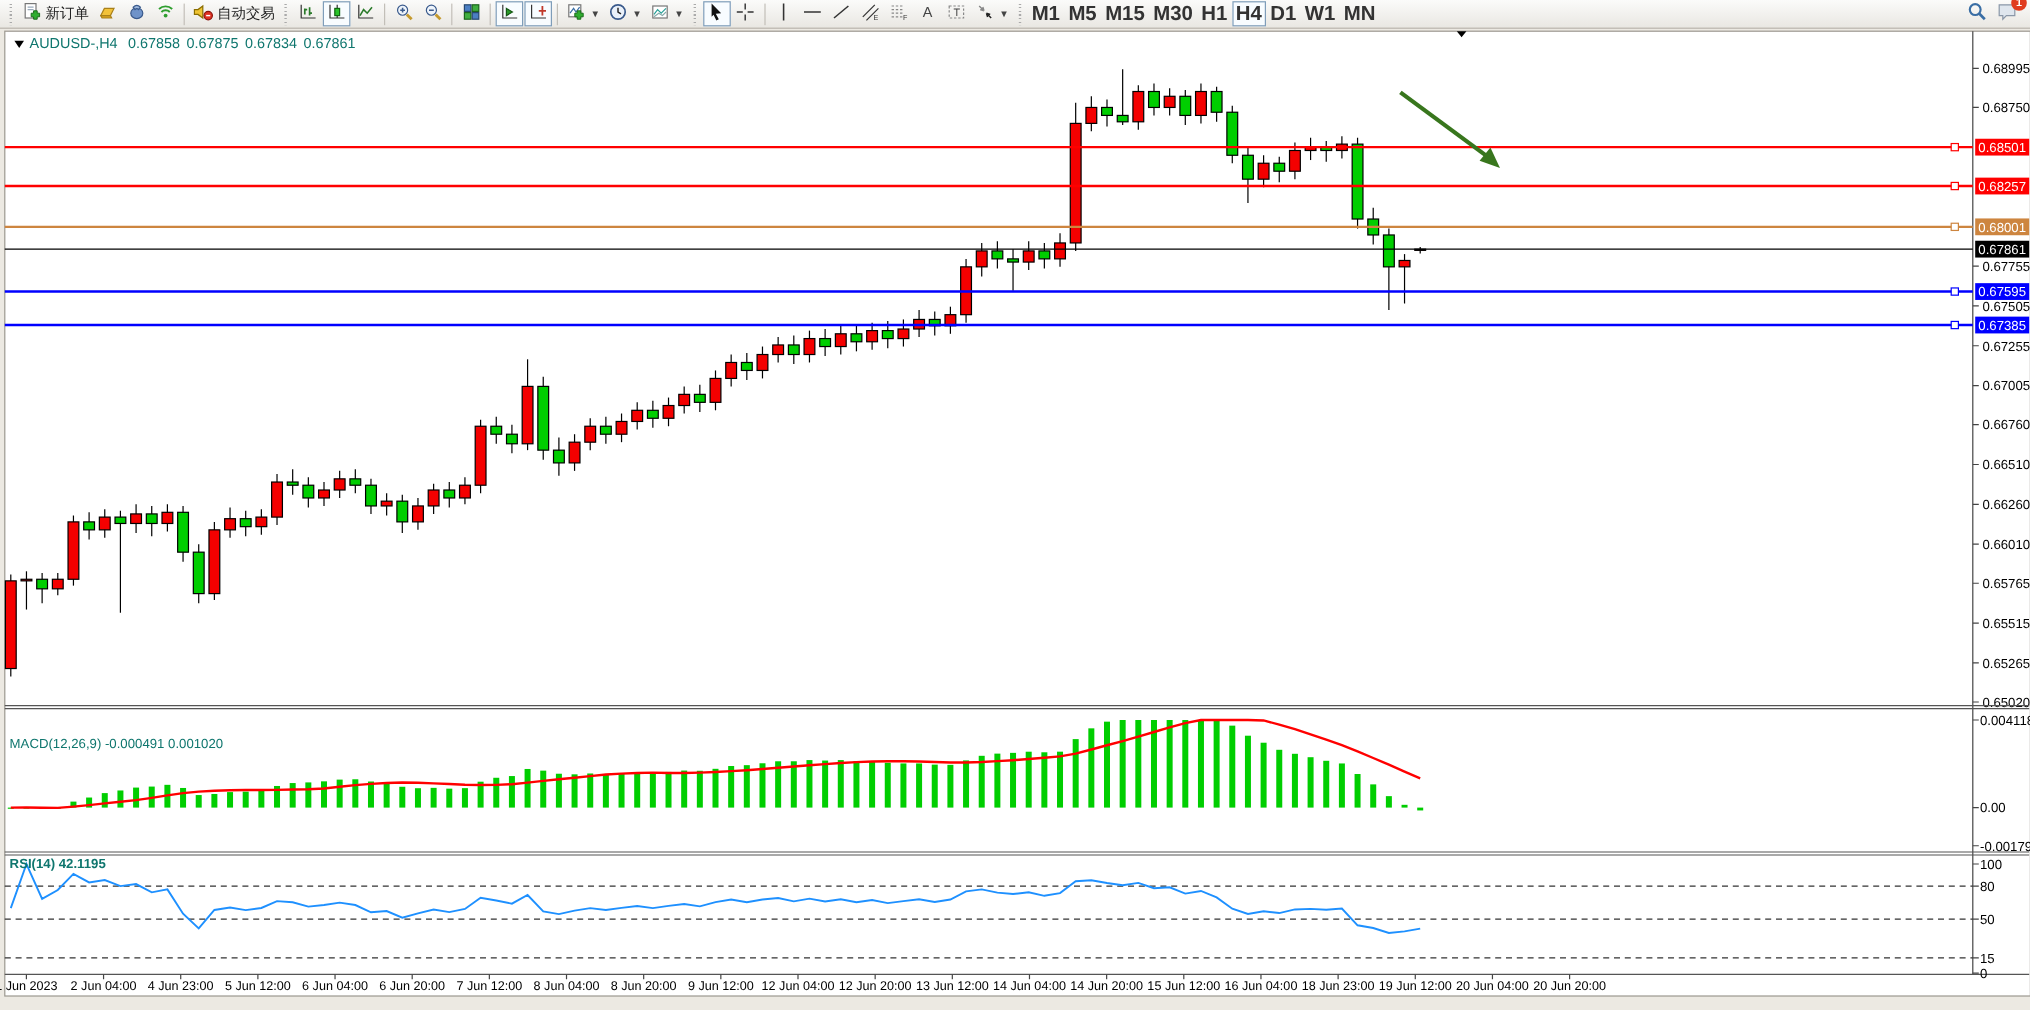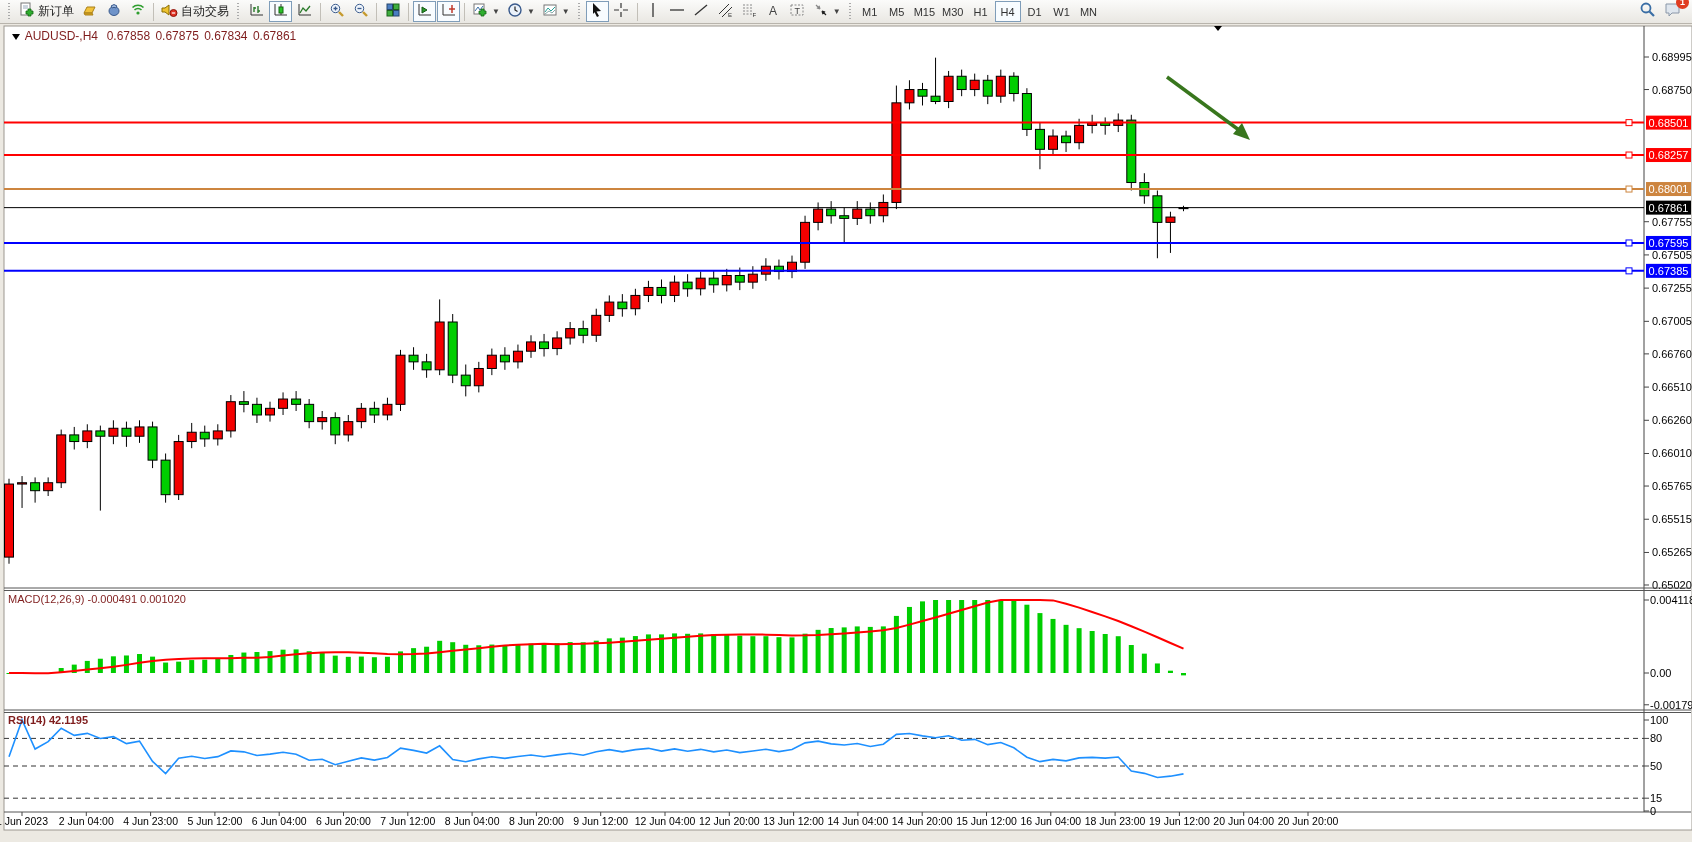--- a/index.html
+++ b/index.html
@@ -10,27 +10,27 @@
   .toolbar{position:absolute;top:0;left:0;width:1692px;height:24px;background:linear-gradient(#fbfbfa,#e9e7e2);
            border-bottom:1px solid #b8b4ac;display:flex;align-items:center;padding:0 4px;gap:1px;z-index:5;}
   .grip{width:5px;height:18px;margin:0 3px;background:repeating-linear-gradient(#aaa 0 1px,transparent 1px 3px);
         background-size:2px 100%;background-repeat:no-repeat;background-position:1px 0;}
   .sep{width:1px;height:18px;background:#c2bfb8;margin:0 3px;}
   .tbtn{height:21px;min-width:23px;display:flex;align-items:center;justify-content:center;gap:3px;
         border:1px solid transparent;background:transparent;padding:0 2px;font-size:12px;color:#222;
         font-family:"Liberation Sans",sans-serif;}
   .tbtn.pressed{background:#f8fcff;border:1px solid #7f9db9;}
   .tbtn .caret{font-size:8px;color:#444;margin-left:1px;}
-  .tf{font-size:11px;font-weight:normal;color:#333;min-width:26px;}
+  .tf{font-size:17px;font-weight:bold;color:#333;min-width:26px;}
   .toolbar-right{margin-left:auto;display:flex;align-items:center;gap:8px;padding-right:6px;}
   .badge{position:absolute;top:-5px;right:-7px;background:#e03c20;color:#fff;border-radius:50%;
          width:13px;height:13px;font-size:9px;line-height:13px;text-align:center;font-weight:bold;}
   .chatwrap{position:relative;}
   
-  .overlay{position:absolute;z-index:3;font-size:12px;color:#7f1d1d;white-space:nowrap;}
+  .overlay{position:absolute;z-index:3;font-size:12px;color:#0f766e;white-space:nowrap;}
   .ohlc span{margin-right:2px;}
   .tri{display:inline-block;width:0;height:0;border-left:4px solid transparent;border-right:4px solid transparent;
        border-top:6px solid #000;margin-right:5px;vertical-align:middle;}
   .indlabel{font-size:11px;}
   svg text{font-family:"Liberation Sans",sans-serif;}
 </style>
 </head>
 <body>
 
 <div class="app">
@@ -690,15 +690,15 @@
     </svg>
 
   <div class="overlay ohlc" style="top:29px;left:12px;">
     <span class="tri"></span>
     <span>AUDUSD-,H4</span>&nbsp;
     <span>0.67858</span>
     <span>0.67875</span>
     <span>0.67834</span>
     <span>0.67861</span>
   </div>
-  <div class="overlay indlabel" style="top:593px;left:8px;">MACD(12,26,9) -0.000491 0.001020</div>
+  <div class="overlay indlabel" style="top:614px;left:8px;">MACD(12,26,9) -0.000491 0.001020</div>
   <div class="overlay indlabel" style="top:714px;left:8px;font-weight:bold;">RSI(14) 42.1195</div>
 </div>
 
 </body></html>

